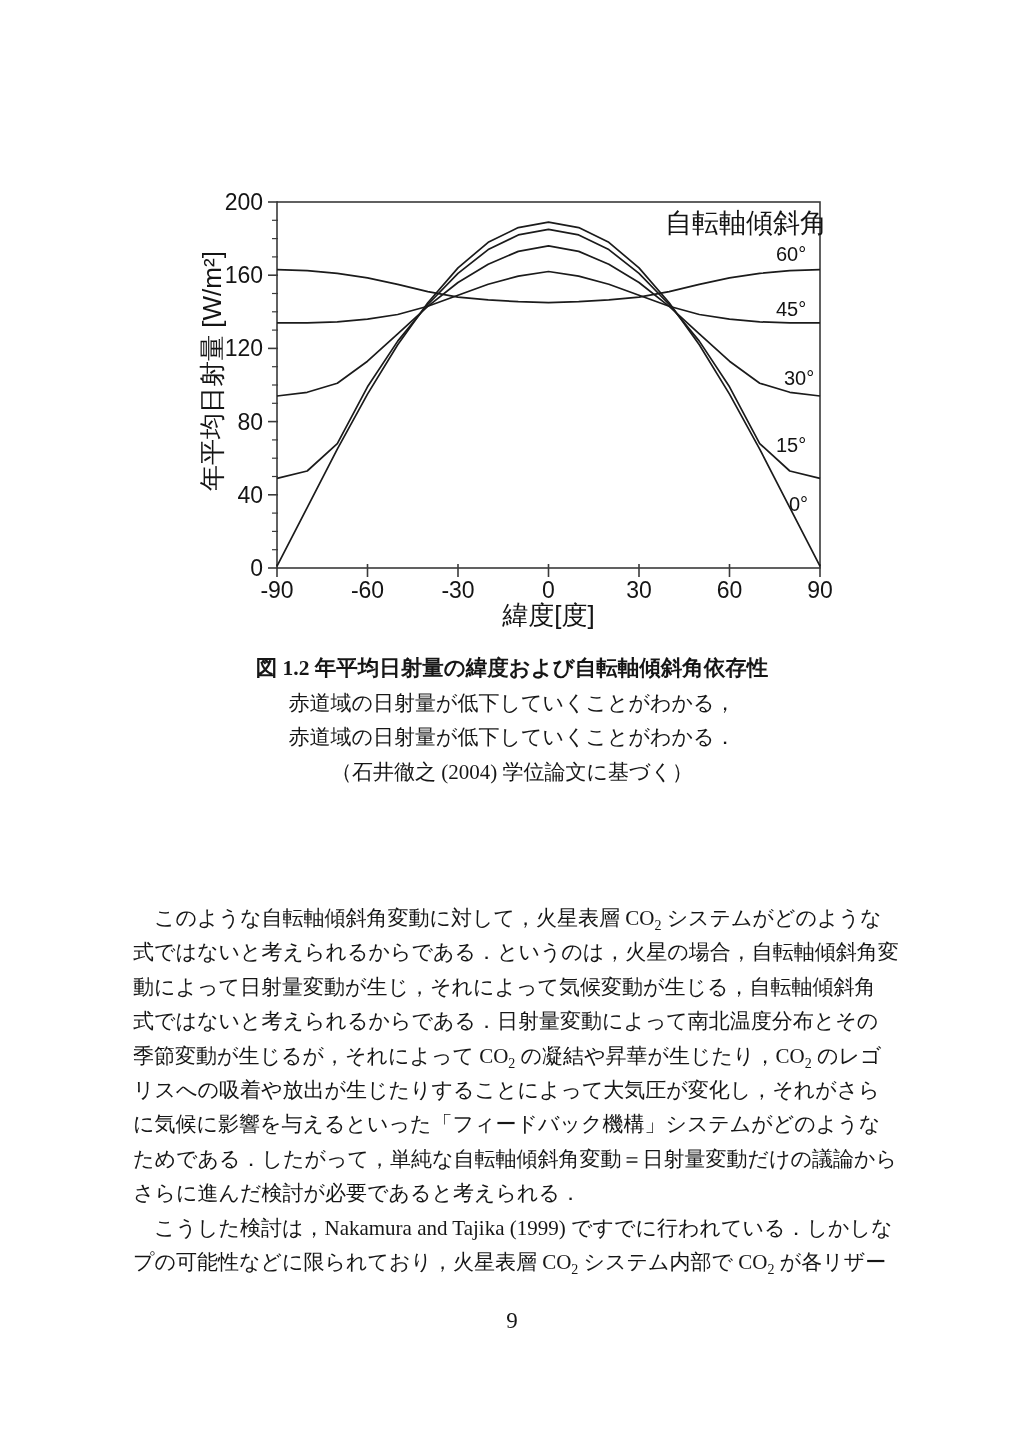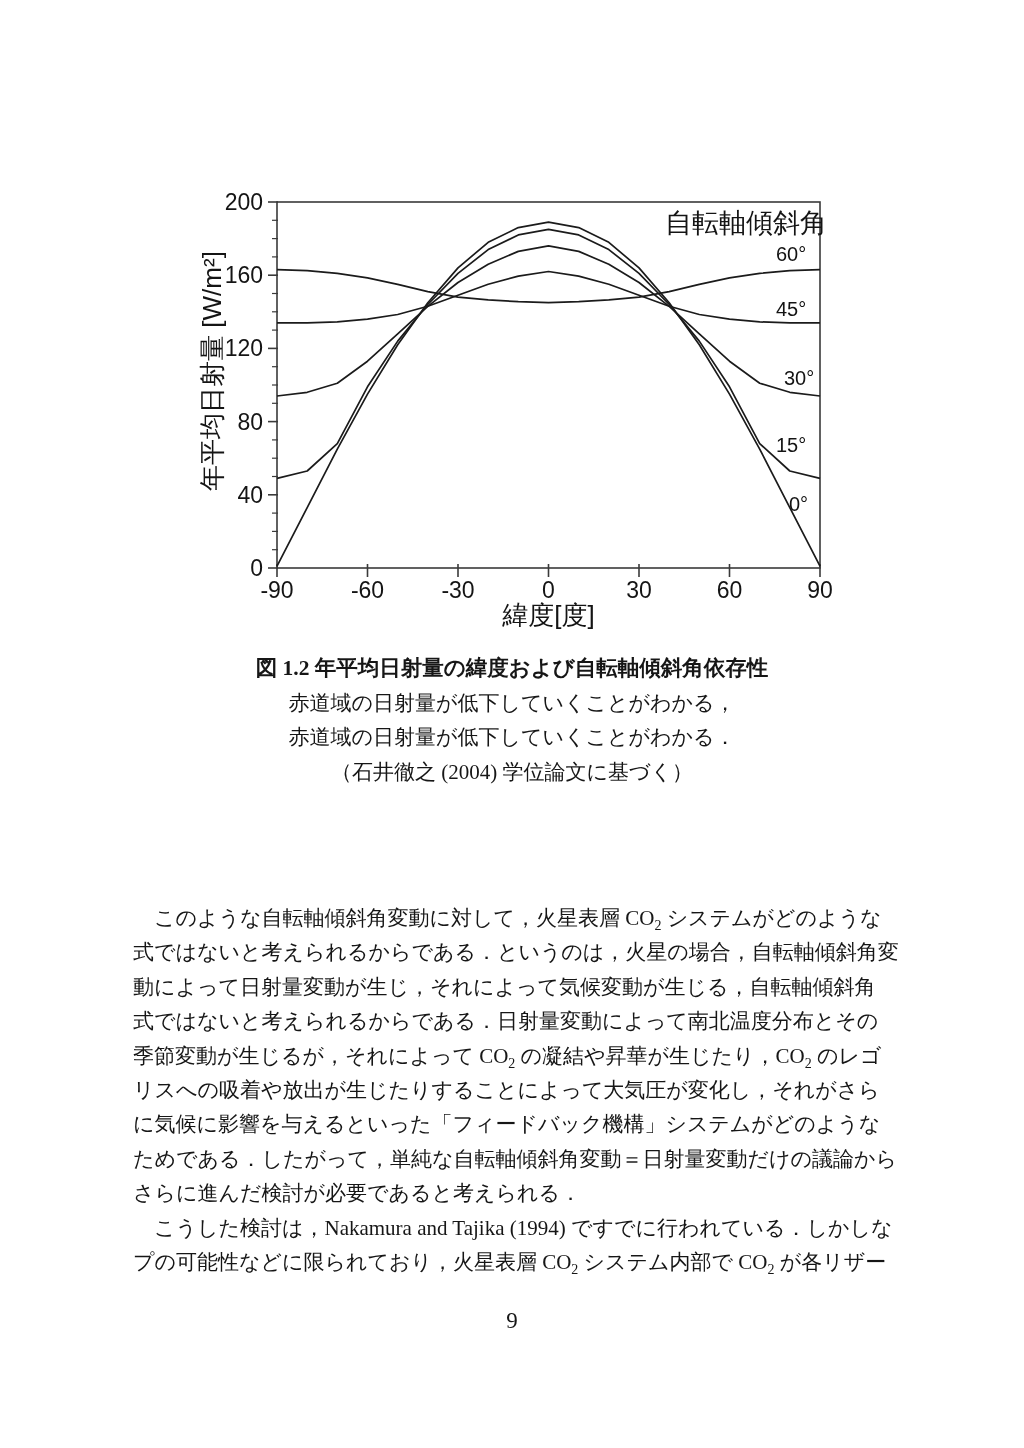--- a/index.html
+++ b/index.html
@@ -118,21 +118,21 @@
   <main class="body-text" id="bodyText">
       <div class="body-line indent">このような自転軸傾斜角変動に対して，火星表層 CO<sub>2</sub> システムがどのような</div>
       <div class="body-line">式ではないと考えられるからである．というのは，火星の場合，自転軸傾斜角変</div>
       <div class="body-line">動によって日射量変動が生じ，それによって気候変動が生じる，自転軸傾斜角</div>
       <div class="body-line">式ではないと考えられるからである．日射量変動によって南北温度分布とその</div>
       <div class="body-line">季節変動が生じるが，それによって CO<sub>2</sub> の凝結や昇華が生じたり，CO<sub>2</sub> のレゴ</div>
       <div class="body-line">リスへの吸着や放出が生じたりすることによって大気圧が変化し，それがさら</div>
       <div class="body-line">に気候に影響を与えるといった「フィードバック機構」システムがどのような</div>
       <div class="body-line">ためである．したがって，単純な自転軸傾斜角変動＝日射量変動だけの議論から</div>
       <div class="body-line">さらに進んだ検討が必要であると考えられる．</div>
-      <div class="body-line indent">こうした検討は，Nakamura and Tajika (1994) ですでに行われている．しかしな</div>
+      <div class="body-line indent">こうした検討は，Nakamura and Tajika (1999) ですでに行われている．しかしな</div>
       <div class="body-line">プの可能性などに限られており，火星表層 CO<sub>2</sub> システム内部で CO<sub>2</sub> が各リザー</div>
     </main>
 
   <footer>
     <div class="page-number">9</div>
   </footer>
 
 </div>
 
 </body></html>

